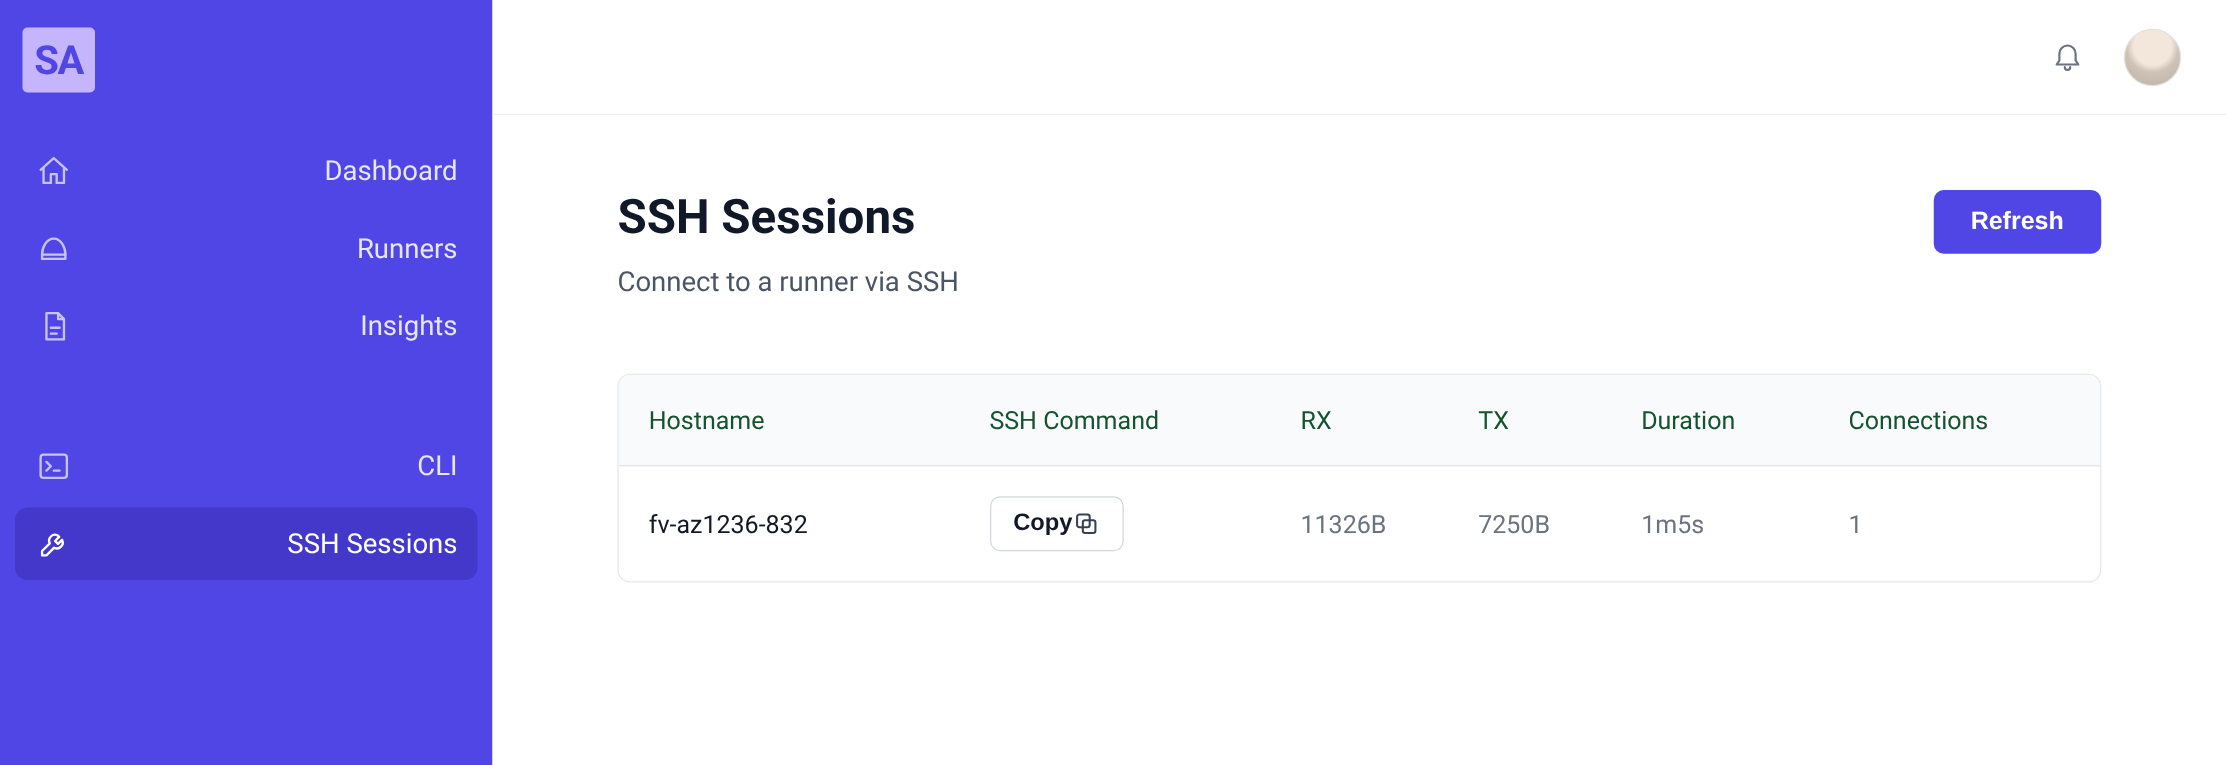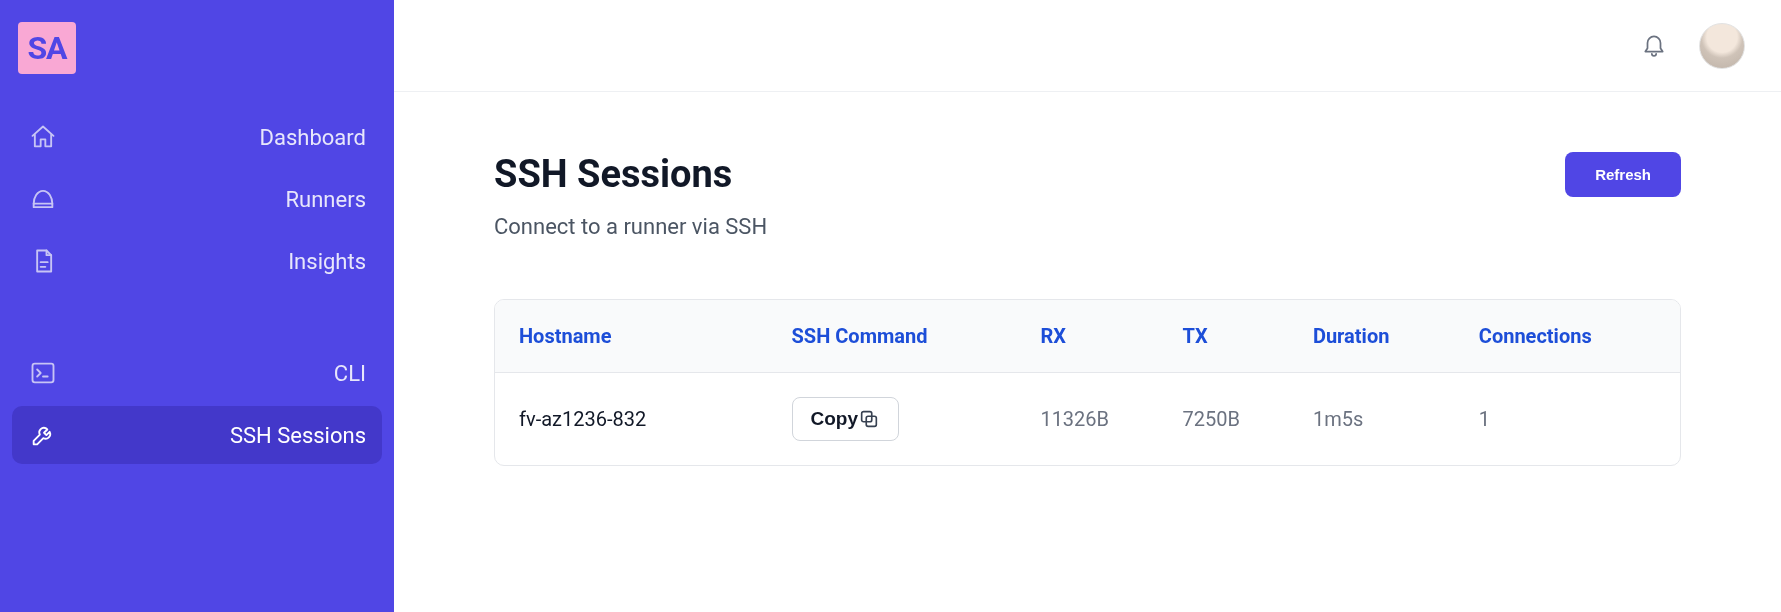--- a/index.html
+++ b/index.html
@@ -20,21 +20,21 @@
   .sidebar {
     width: 394px;
     background: #5046e5;
     color: #ffffff;
     display: flex;
     flex-direction: column;
     padding: 22px 12px 0 12px;
     flex-shrink: 0;
   }
   .logo {
-    background: #f9a8d4;
+    background: #c4b5fd;
     color: #5046e5;
     font-weight: 700;
     font-size: 32px;
     width: 58px;
     height: 52px;
     display: flex;
     align-items: center;
     justify-content: center;
     border-radius: 4px;
     margin-left: 6px;
@@ -112,37 +112,37 @@
     margin-top: 18px;
     font-size: 22px;
     color: #4b5563;
   }
   .refresh-btn {
     background: #5046e5;
     color: #ffffff;
     border: none;
     border-radius: 8px;
     padding: 14px 30px;
-    font-size: 15px;
+    font-size: 20px;
     font-weight: 600;
     cursor: pointer;
   }
   .table-card {
     margin-top: 60px;
     width: 100%;
     border: 1px solid #e5e7eb;
     border-radius: 10px;
     overflow: hidden;
   }
   table { width: 100%; border-collapse: collapse; }
   thead th {
     text-align: left;
     font-size: 20px;
-    font-weight: 700;
-    color: #1d4ed8;
+    font-weight: 400;
+    color: #14532d;
     background: #f9fafb;
     padding: 24px 24px;
     border-bottom: 1px solid #e5e7eb;
   }
   tbody td {
     padding: 24px 24px;
     font-size: 20px;
     color: #6b7280;
     vertical-align: middle;
   }

